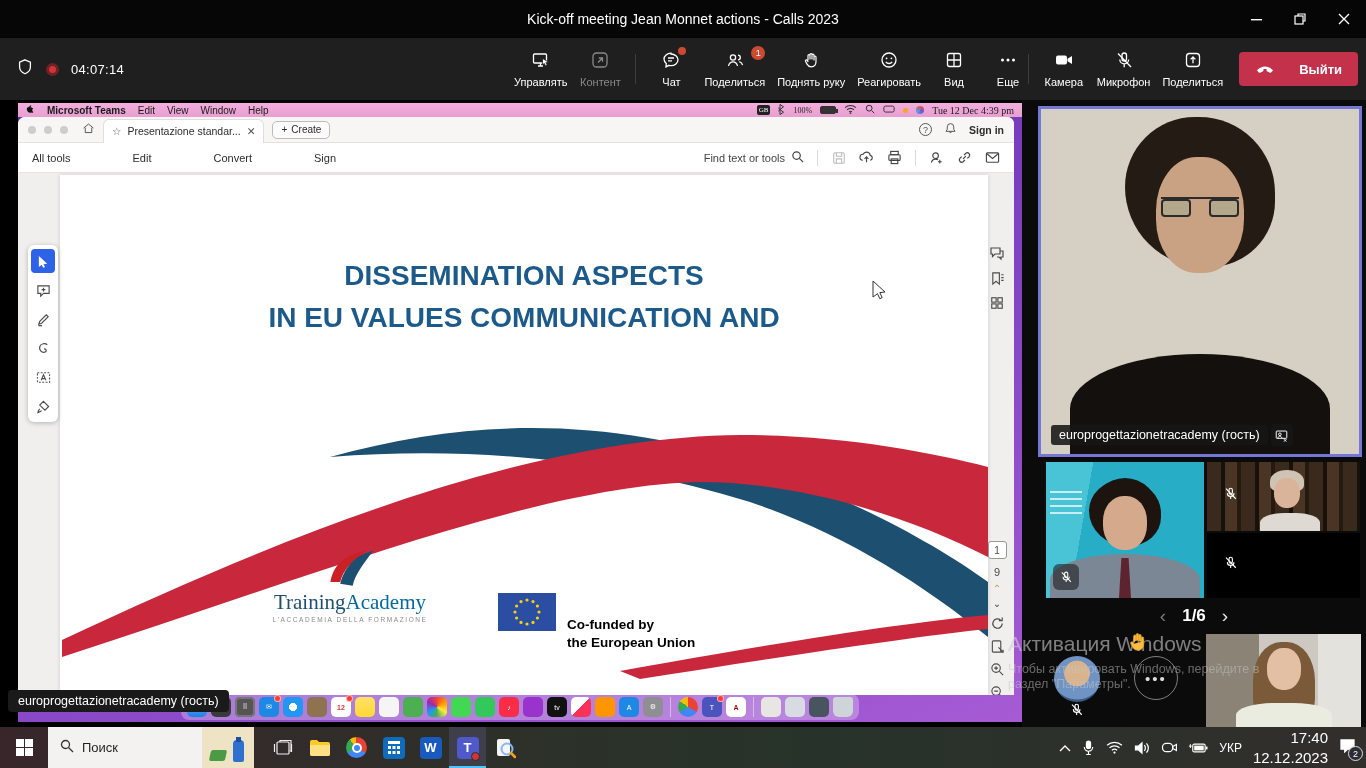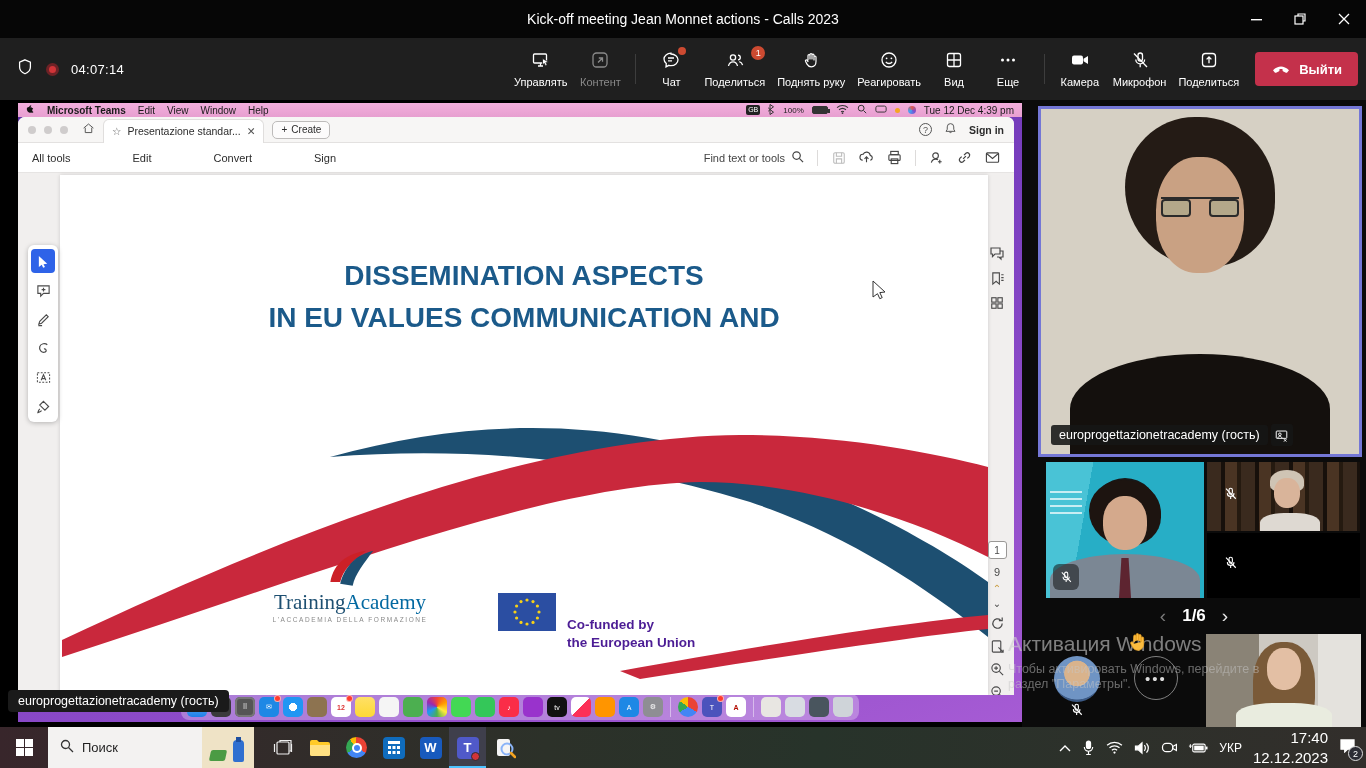--- a/index.html
+++ b/index.html
@@ -20,35 +20,35 @@
   #recdot { width:13px; height:13px; border-radius:50%; background:#d13438; border:3px solid #6e2226; }
   #meet-center { position:absolute; left:508px; top:0; height:62px; display:flex; align-items:center; }
   #meet-right { position:absolute; right:8px; top:0; height:62px; display:flex; align-items:center; }
   .mbtn { display:flex; flex-direction:column; align-items:center; justify-content:center;
     gap:4px; min-width:54px; height:62px; padding:0 6px; color:#fff; font-size:11px; cursor:pointer; position:relative; }
   .mbtn.dis { color:#8a8a8a; }
   .vdiv { width:1px; height:30px; background:#3d3d3d; margin:0 8px; }
   .badge1 { position:absolute; top:8px; right:6px; min-width:14px; height:14px; border-radius:8px;
     background:#cc4a31; color:#fff; font-size:9px; line-height:14px; text-align:center; padding:0 3px; }
   .reddot { position:absolute; top:9px; right:12px; width:8px; height:8px; border-radius:50%; background:#cc4a31; }
-  #leave { display:flex; align-items:center; gap:8px; background:#c4314b; color:#fff; font-size:13px;
+  #leave { display:flex; align-items:center; gap:24px; background:#c4314b; color:#fff; font-size:13px;
     font-weight:bold; border-radius:4px; padding:0 16px; height:34px; margin-left:10px; cursor:pointer; }
 
   
   #stage { position:absolute; left:0; top:100px; width:1366px; height:627px; background:#000; }
 
   
   #screen { position:absolute; left:18px; top:3px; width:1004px; height:619px;
     background:linear-gradient(160deg,#5d2ea0 0%,#7a3fc0 45%,#a65bd4 100%); }
 
   #macbar { position:absolute; left:0; top:0; width:1004px; height:14px;
     background:linear-gradient(180deg,#f3aedd,#e79fd0); display:flex; align-items:center;
     font-size:10px; color:#1a1a1a; padding:0 8px; gap:12px; }
   #macbar .mi { cursor:pointer; }
-  #mac-right { margin-left:auto; display:flex; align-items:center; gap:8px; }
+  #mac-right { margin-left:auto; display:flex; align-items:center; gap:8px;font-family:Liberation Serif, serif; }
   #kbadge { background:#222; color:#fff; border-radius:2px; font-size:7px; padding:0 2px; height:10px; line-height:10px; }
   .batt { width:16px; height:8px; border:1px solid #333; border-radius:2px; position:relative; background:#333; }
   .batt:after { content:""; position:absolute; right:-3px; top:2px; width:2px; height:4px; background:#333; }
   .odot { width:5px; height:5px; border-radius:50%; background:#f5a623; }
   .cdot { width:8px; height:8px; border-radius:50%; background:conic-gradient(#e2574c,#7a4fd0,#42a5f5,#e2574c); }
 
   
   #acrobat { position:absolute; left:0; top:14px; width:996px; height:578px; background:#fff;
     border-radius:7px 7px 0 0; overflow:hidden; }
   #tabbar { position:absolute; left:0; top:0; width:100%; height:26px; background:#f7f6f5;
@@ -78,21 +78,21 @@
     box-shadow:0 0 4px rgba(0,0,0,.15); overflow:hidden; }
   #slidetitle { position:absolute; left:0; top:80px; width:100%; text-align:center;
     color:#1b5a8a; font-size:28px; font-weight:bold; line-height:1.5; }
   #swoosh { position:absolute; left:0; bottom:0; width:928px; height:290px; }
   #ta { position:absolute; left:178px; top:371px; width:224px; text-align:center; }
   #ta-name { font-family:"Liberation Serif", serif; font-size:21px; }
   #ta-name .b { color:#1d4f71; } #ta-name .r { color:#0369a1; }
   #ta-sub { font-size:6.5px; letter-spacing:1.6px; color:#8a8a8a; margin-top:1px; }
   #eu { position:absolute; left:438px; top:398px; display:flex; gap:11px; align-items:center; }
   #euflag { width:58px; height:38px; background:#2b4ea2; }
-  #eutext { color:#4c1d95; font-weight:bold; font-size:13.5px; line-height:1.3;margin-top:43px; }
+  #eutext { color:#000000; font-weight:bold; font-size:13.5px; line-height:1.3;margin-top:43px; }
 
   #palette { position:absolute; left:10px; top:72px; width:30px; background:#fff; border-radius:6px;
     box-shadow:0 1px 5px rgba(0,0,0,.25); display:flex; flex-direction:column; align-items:center;
     padding:4px 0; gap:5px; }
   .ptool { width:24px; height:24px; border-radius:4px; display:flex; align-items:center;
     justify-content:center; cursor:pointer; }
   .ptool.active { background:#2e63e8; }
 
   #rightrail { position:absolute; right:4px; top:72px; width:26px; display:flex;
     flex-direction:column; align-items:center; gap:9px; color:#4b4b4b; }

